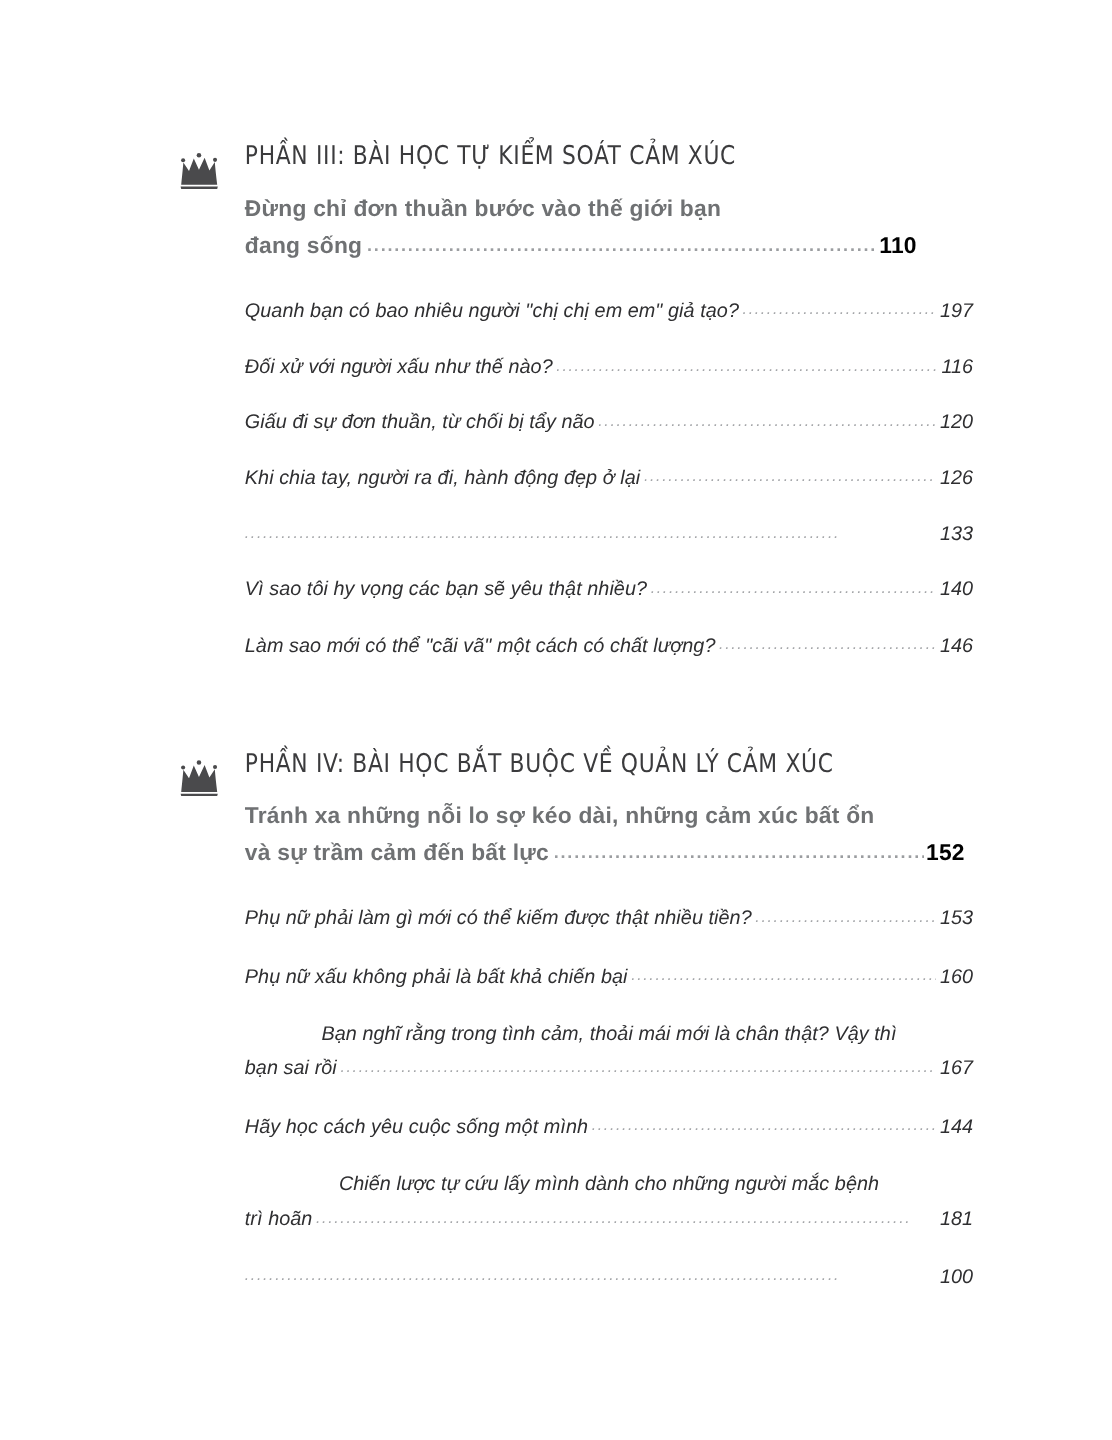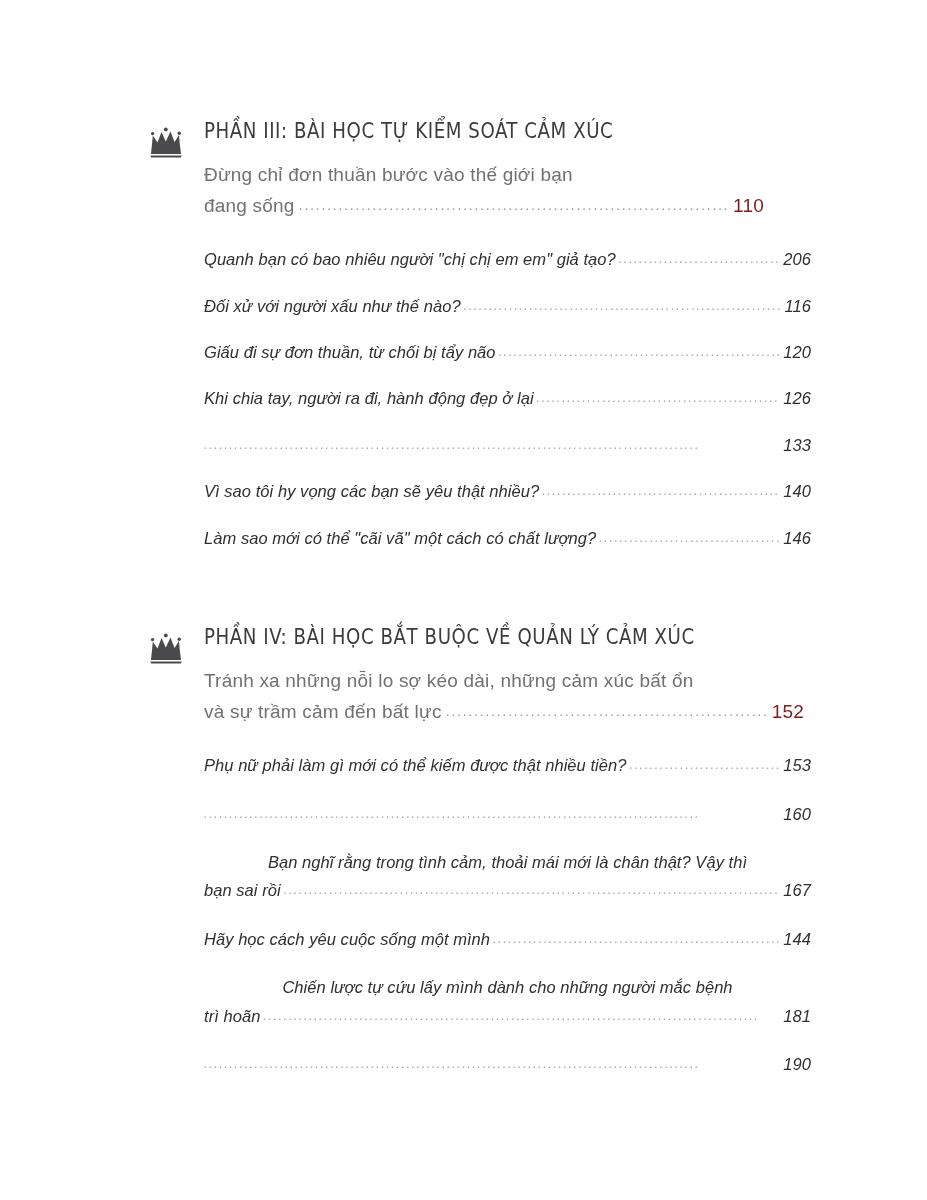--- a/index.html
+++ b/index.html
@@ -52,21 +52,21 @@
     transform: scaleX(0.94);
     transform-origin: left center;
     white-space: nowrap;
   }
 
   .part-sub {
     margin-top: 16px;
     font-size: 19px;
     color: #6f7173;
     line-height: 1.62;
-    font-weight: 400;
+    font-weight: 700;
     letter-spacing: 0.2px;
     max-width: 560px;
   }
   .part-sub .sub-line {
     display: block;
   }
   .part-sub .leader-row {
     display: flex;
     align-items: baseline;
     width: 100%;
@@ -83,21 +83,21 @@
     color: #9b9da0;
     font-size: 15px;
     letter-spacing: 1.5px;
     line-height: 1;
     position: relative;
     top: -2px;
   }
   .part-sub .leader-row .pg {
     white-space: nowrap;
     padding-left: 2px;
-    color: #7f1d1d;
+    color: #000000;
   }
 
   
   .entries {
     margin-top: 24px;
     font-style: italic;
   }
   .entry {
     margin-bottom: 18px;
     font-size: 16.5px;
@@ -168,21 +168,21 @@
       </span>
     </div>
   </div>
 
   <div class="entries part3">
 
     <div class="entry">
       <span class="leader-row">
         <span class="txt">Quanh bạn có bao nhiêu người "chị chị em em" giả tạo?</span>
         <span class="dots">..................................................................................................</span>
-        <span class="pg">206</span>
+        <span class="pg">197</span>
       </span>
     </div>
 
     <div class="entry">
       <span class="leader-row">
         <span class="txt">Đối xử với người xấu như thế nào?</span>
         <span class="dots">..................................................................................................</span>
         <span class="pg">116</span>
       </span>
     </div>
@@ -258,20 +258,21 @@
     <div class="entry">
       <span class="leader-row">
         <span class="txt">Phụ nữ phải làm gì mới có thể kiếm được thật nhiều tiền?</span>
         <span class="dots">..................................................................................................</span>
         <span class="pg">153</span>
       </span>
     </div>
 
     <div class="entry">
       <span class="leader-row">
+        <span class="txt">Phụ nữ xấu không phải là bất khả chiến bại</span>
         <span class="dots">..................................................................................................</span>
         <span class="pg">160</span>
       </span>
     </div>
 
     <div class="entry">
       <span class="line">Bạn nghĩ rằng trong tình cảm, thoải mái mới là chân thật? Vậy thì</span>
       <span class="leader-row">
         <span class="txt">bạn sai rồi</span>
         <span class="dots">..................................................................................................</span>
@@ -292,19 +293,19 @@
       <span class="leader-row">
         <span class="txt">trì hoãn</span>
         <span class="dots">..................................................................................................</span>
         <span class="pg">181</span>
       </span>
     </div>
 
     <div class="entry">
       <span class="leader-row">
         <span class="dots">..................................................................................................</span>
-        <span class="pg">190</span>
+        <span class="pg">100</span>
       </span>
     </div>
 
   </div>
 
 </div>
 
 </body></html>

